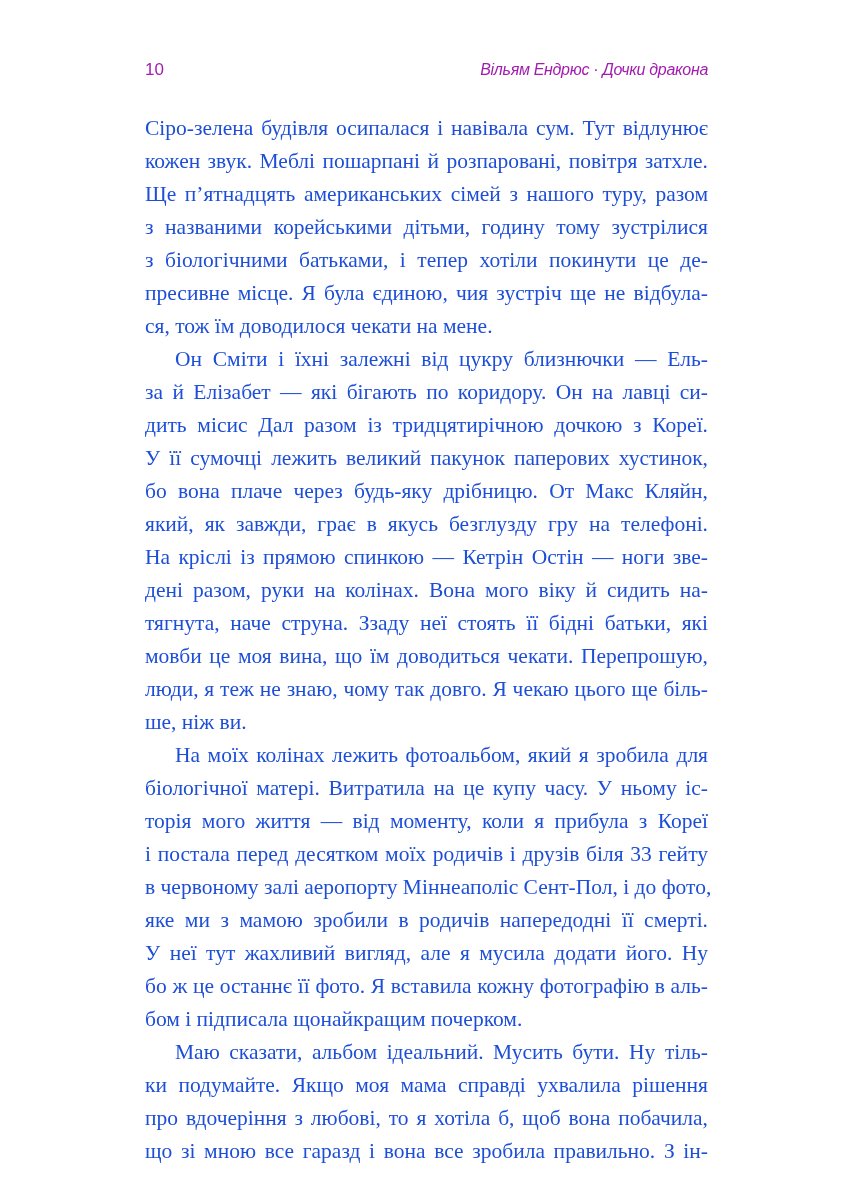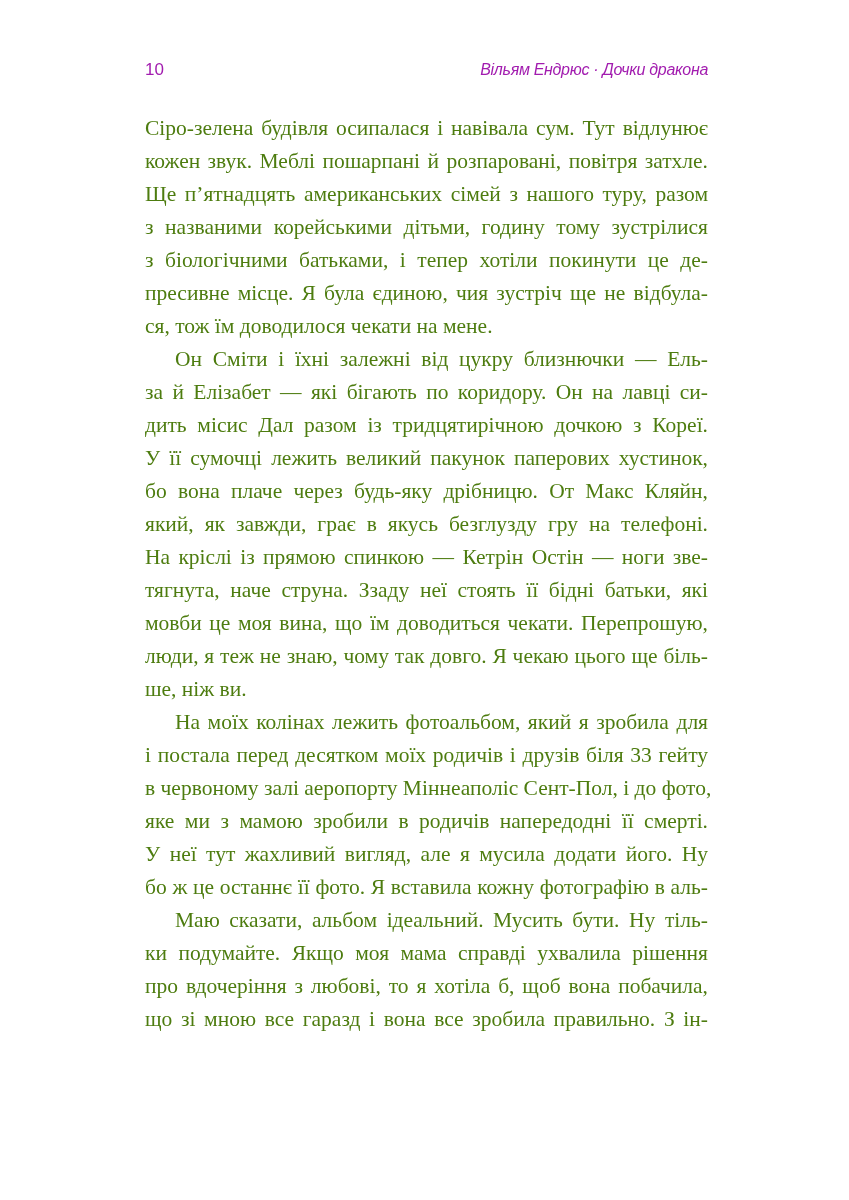--- a/index.html
+++ b/index.html
@@ -7,21 +7,21 @@
   .header {
     position: absolute; left: 145px; right: 141px; top: 60px; height: 30px;
     display: flex; justify-content: space-between; align-items: baseline;
     color: #a21caf;
   }
   .page-num { font-family: "Liberation Sans", sans-serif; font-size: 17px; }
   .running-head { font-family: "Liberation Sans", sans-serif; font-size: 16px; font-style: italic; letter-spacing: -0.3px; }
   .body-text {
     position: absolute; left: 145px; top: 112px; width: 563px;
     font-family: "Liberation Serif", serif; font-size: 21.5px; line-height: 33px;
-    color: #4d7c0f;
+    color: #1d4ed8;
   }
   .line { white-space: nowrap; display: block; text-align: justify; text-align-last: justify; height: 33px; }
   .line.last { text-align-last: left; }
   .line.indent { padding-left: 30px; }
 </style>
 </head>
 <body>
 
 <div class="header">
   <span class="page-num">10</span>
@@ -39,32 +39,36 @@
       <span class="line last">ся, тож їм доводилося чекати на мене.</span>
     </div>
     <div>
       <span class="line indent">Он Сміти і їхні залежні від цукру близнючки — Ель-</span>
       <span class="line">за й Елізабет — які бігають по коридору. Он на лавці си-</span>
       <span class="line">дить місис Дал разом із тридцятирічною дочкою з Кореї.</span>
       <span class="line">У її сумочці лежить великий пакунок паперових хустинок,</span>
       <span class="line">бо вона плаче через будь-яку дрібницю. От Макс Кляйн,</span>
       <span class="line">який, як завжди, грає в якусь безглузду гру на телефоні.</span>
       <span class="line">На кріслі із прямою спинкою — Кетрін Остін — ноги зве-</span>
+      <span class="line">дені разом, руки на колінах. Вона мого віку й сидить на-</span>
       <span class="line">тягнута, наче струна. Ззаду неї стоять її бідні батьки, які</span>
       <span class="line">мовби це моя вина, що їм доводиться чекати. Перепрошую,</span>
       <span class="line">люди, я теж не знаю, чому так довго. Я чекаю цього ще біль-</span>
       <span class="line last">ше, ніж ви.</span>
     </div>
     <div>
       <span class="line indent">На моїх колінах лежить фотоальбом, який я зробила для</span>
+      <span class="line">біологічної матері. Витратила на це купу часу. У ньому іс-</span>
+      <span class="line">торія мого життя — від моменту, коли я прибула з Кореї</span>
       <span class="line">і постала перед десятком моїх родичів і друзів біля 33 гейту</span>
       <span class="line">в червоному залі аеропорту Міннеаполіс Сент-Пол, і до фото,</span>
       <span class="line">яке ми з мамою зробили в родичів напередодні її смерті.</span>
       <span class="line">У неї тут жахливий вигляд, але я мусила додати його. Ну</span>
       <span class="line">бо ж це останнє її фото. Я вставила кожну фотографію в аль-</span>
+      <span class="line last">бом і підписала щонайкращим почерком.</span>
     </div>
     <div>
       <span class="line indent">Маю сказати, альбом ідеальний. Мусить бути. Ну тіль-</span>
       <span class="line">ки подумайте. Якщо моя мама справді ухвалила рішення</span>
       <span class="line">про вдочеріння з любові, то я хотіла б, щоб вона побачила,</span>
       <span class="line">що зі мною все гаразд і вона все зробила правильно. З ін-</span>
     </div>
   </div>
 
 </body></html>

